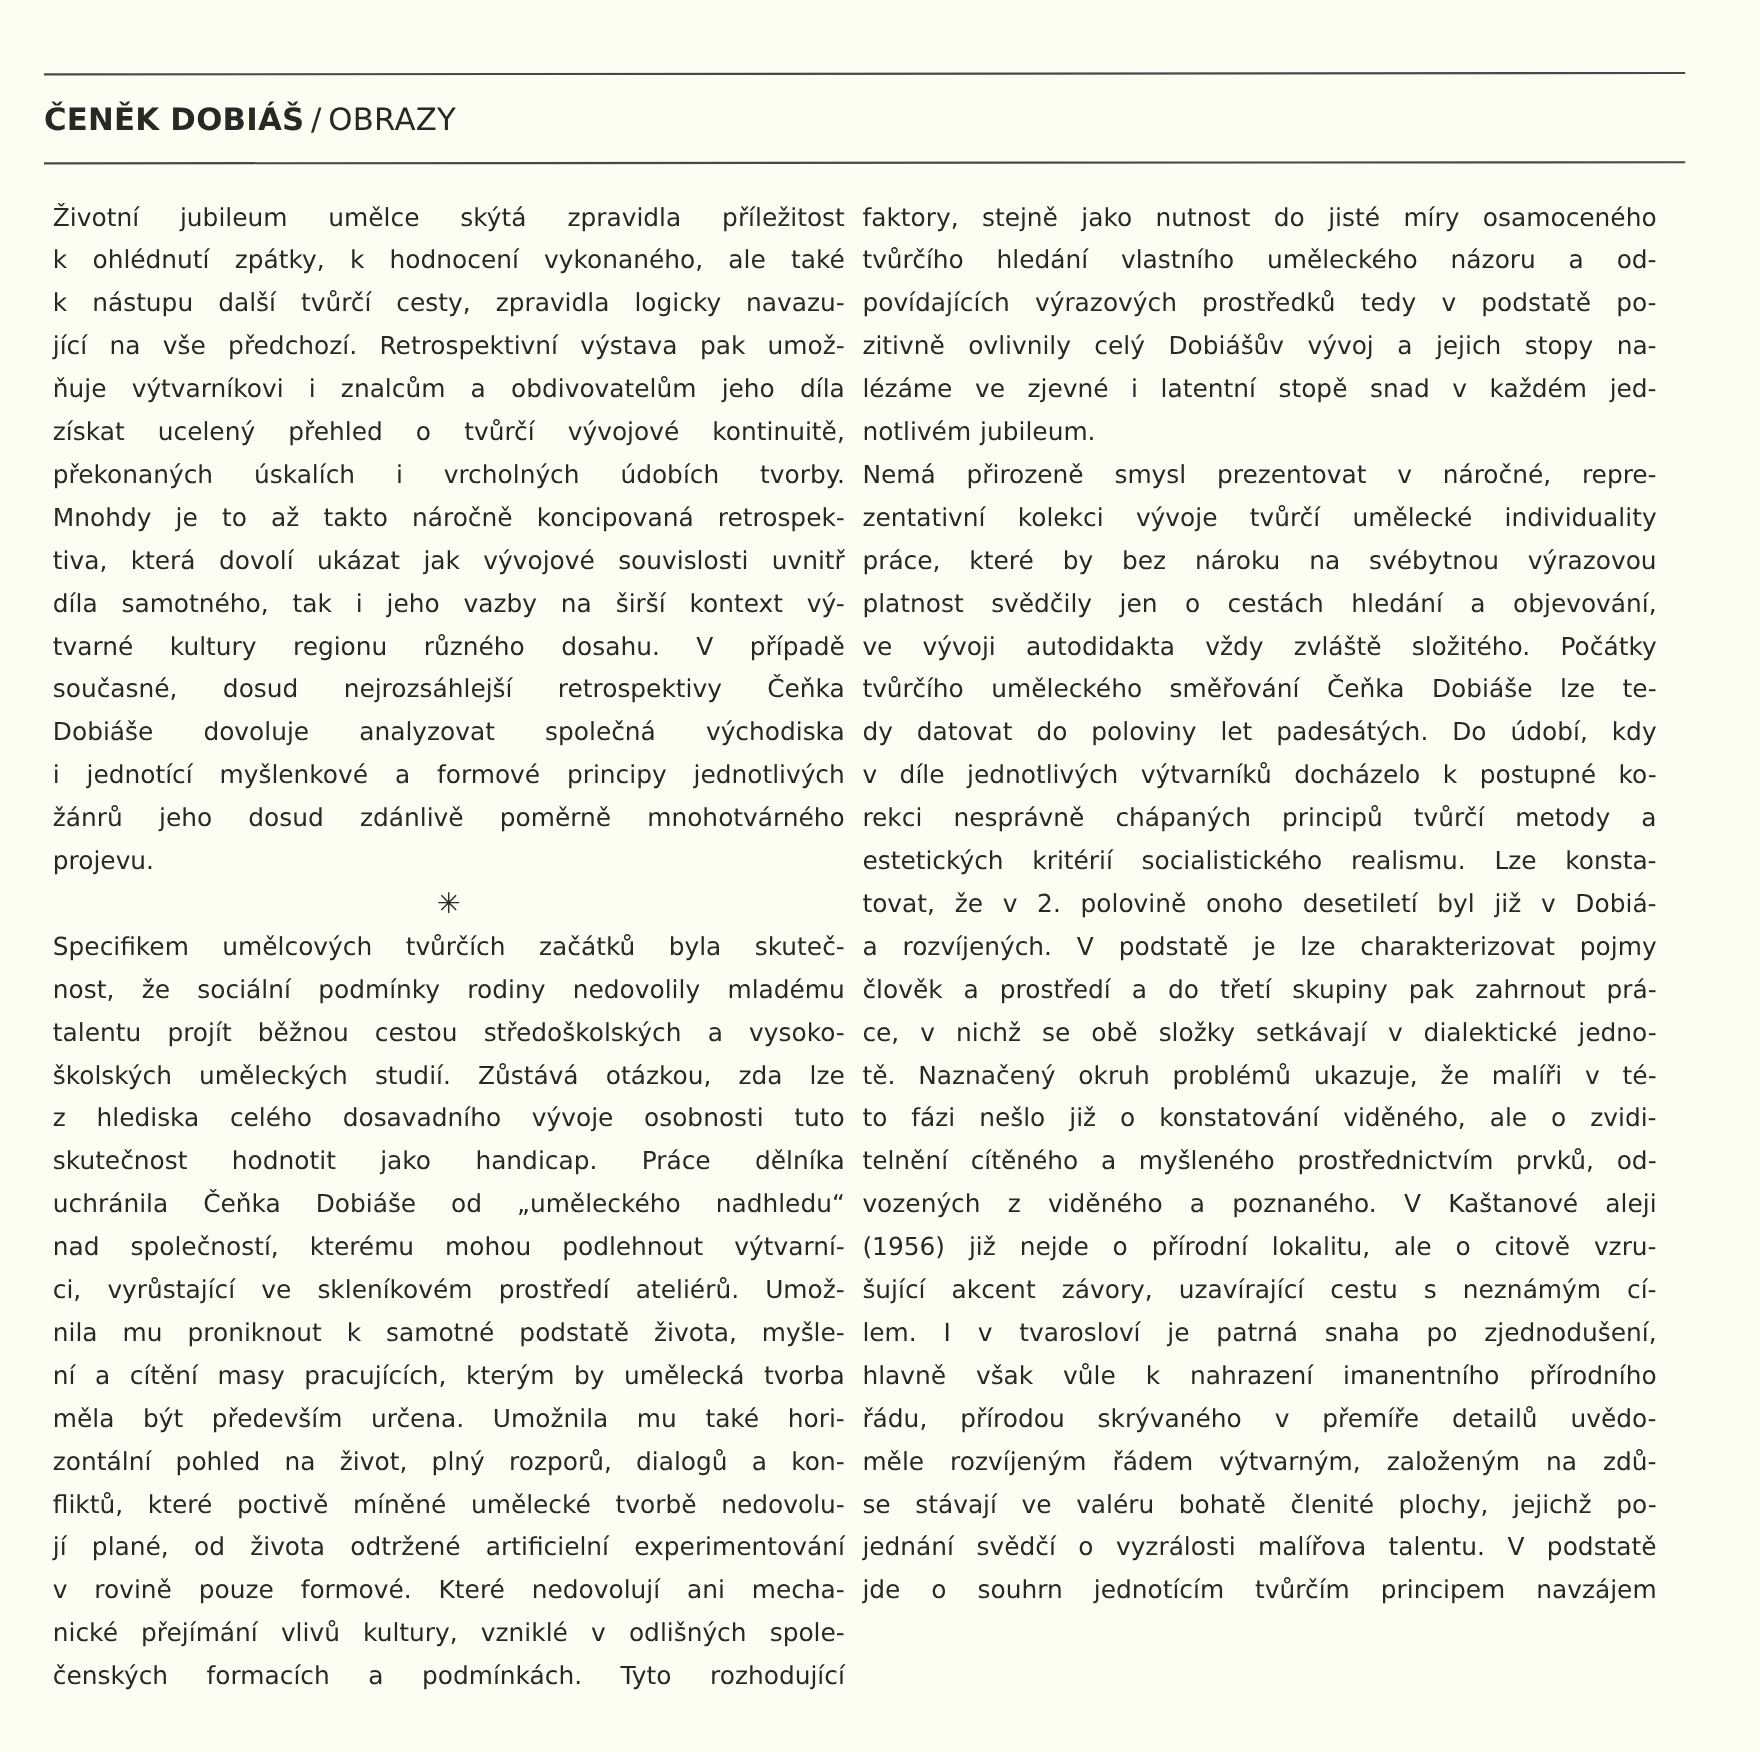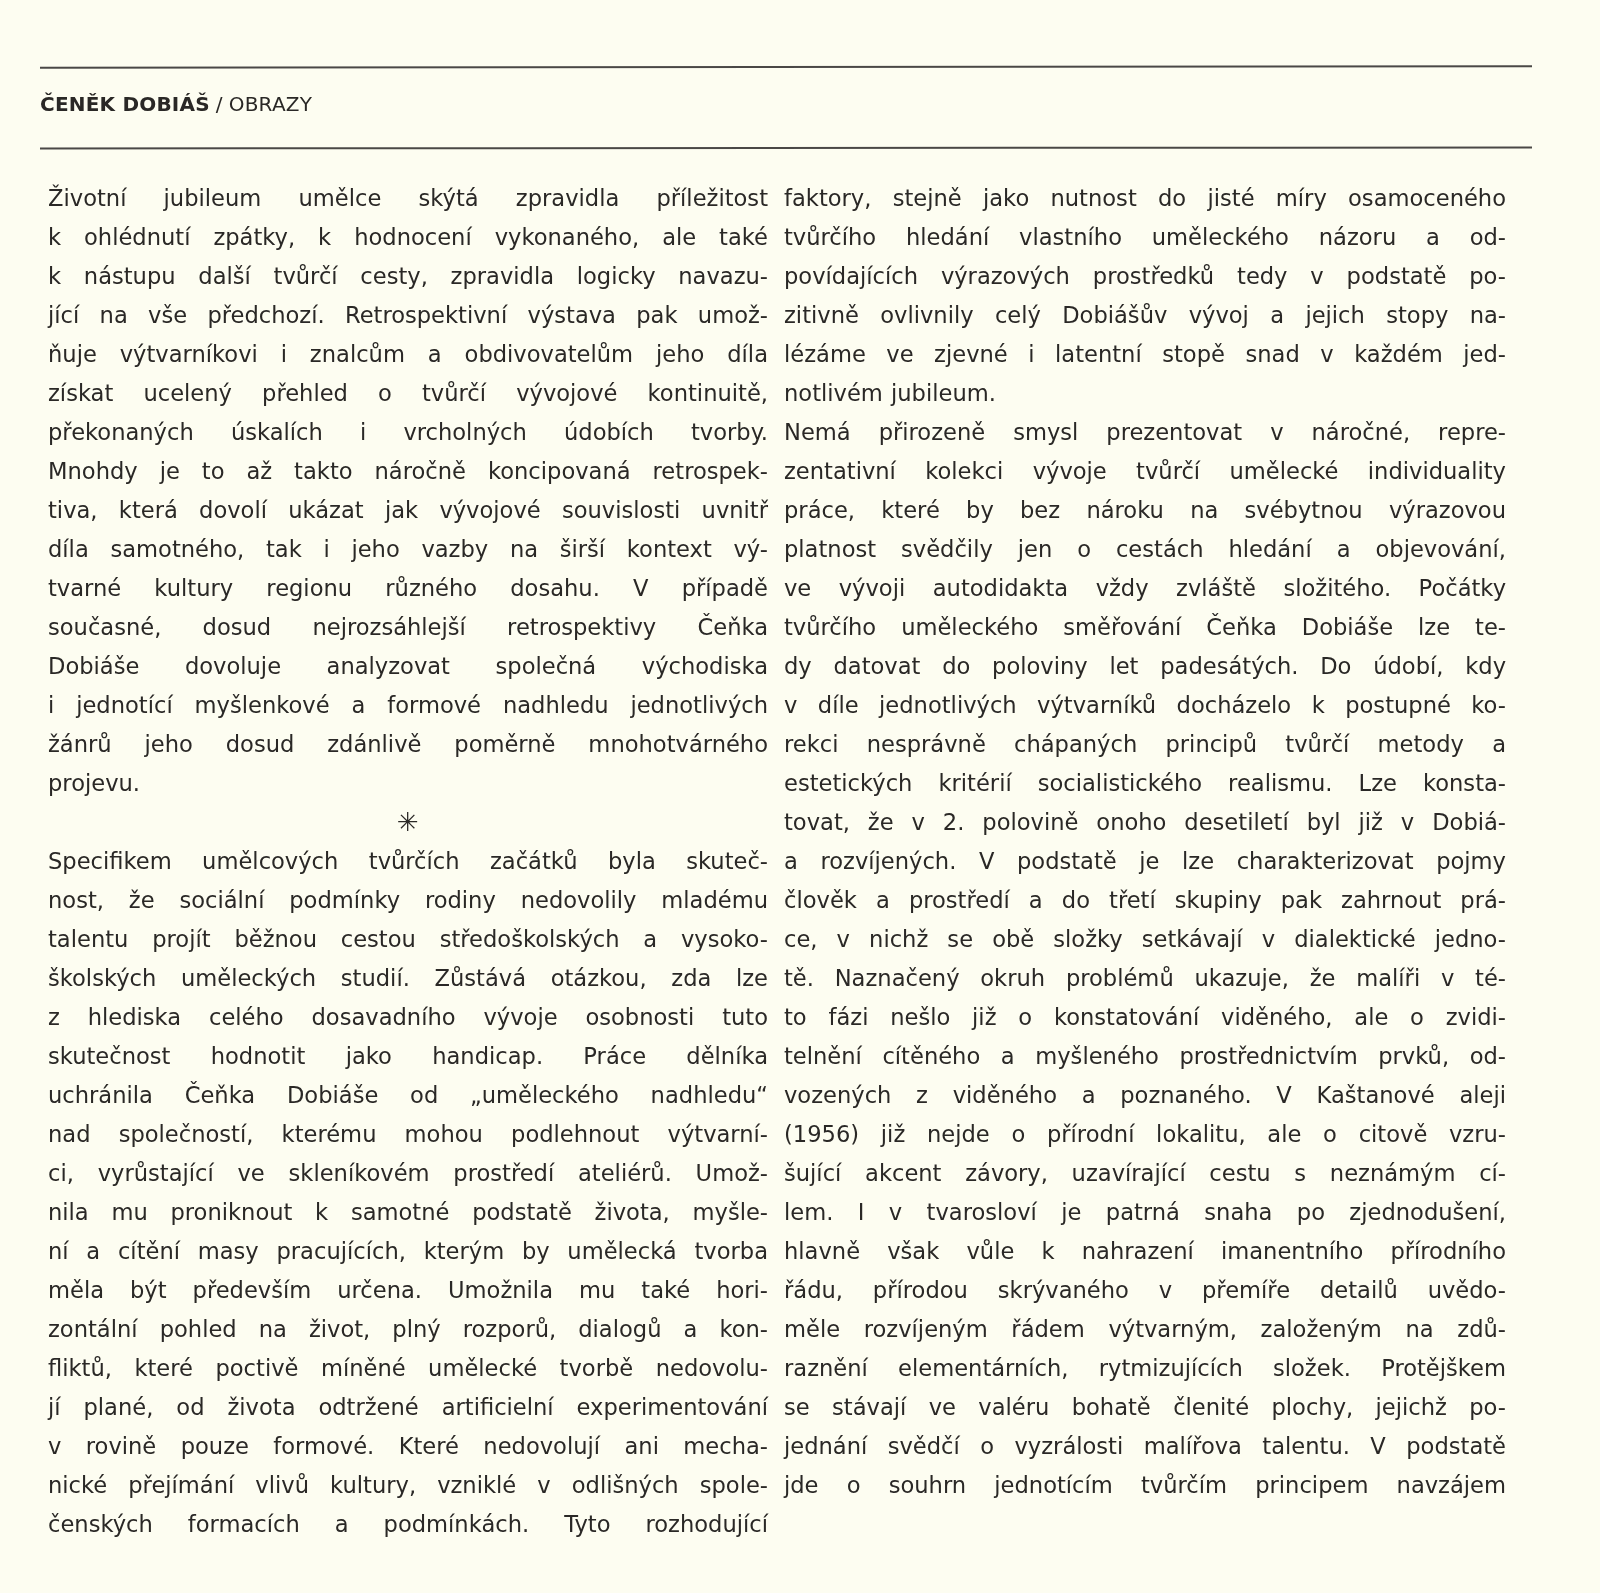--- a/index.html
+++ b/index.html
@@ -6,21 +6,21 @@
   body {
     width: 1600px; height: 1593px;
     background: #fdfdf1;
     position: relative; overflow: hidden;
     font-family: "DejaVu Sans", sans-serif;
     color: #2a2826;
   }
   .rule { position: absolute; height: 2px; background: #4a4846; }
   .header {
     position: absolute; left: 40px; top: 92px;
-    font-size: 20px; letter-spacing: 0.2px; color: #2a2826;
+    font-size: 28px; letter-spacing: 0.2px; color: #2a2826;
   }
   .header .author { font-weight: bold; }
   .header .sep { font-weight: normal; margin: 0 6px; }
   .header .section { font-weight: normal; }
   .col {
     position: absolute; top: 179px;
     font-size: 22.6px;
   }
   .col.left { left: 48px; width: 720px; }
   .col.right { left: 784px; width: 722px; }
@@ -54,21 +54,21 @@
     <div class="line">jící na vše předchozí. Retrospektivní výstava pak umož-</div>
     <div class="line">ňuje výtvarníkovi i znalcům a obdivovatelům jeho díla</div>
     <div class="line">získat ucelený přehled o tvůrčí vývojové kontinuitě,</div>
     <div class="line">překonaných úskalích i vrcholných údobích tvorby.</div>
     <div class="line">Mnohdy je to až takto náročně koncipovaná retrospek-</div>
     <div class="line">tiva, která dovolí ukázat jak vývojové souvislosti uvnitř</div>
     <div class="line">díla samotného, tak i jeho vazby na širší kontext vý-</div>
     <div class="line">tvarné kultury regionu různého dosahu. V případě</div>
     <div class="line">současné, dosud nejrozsáhlejší retrospektivy Čeňka</div>
     <div class="line">Dobiáše dovoluje analyzovat společná východiska</div>
-    <div class="line">i jednotící myšlenkové a formové nadhledu jednotlivých</div>
+    <div class="line">i jednotící myšlenkové a formové principy jednotlivých</div>
     <div class="line">žánrů jeho dosud zdánlivě poměrně mnohotvárného</div>
     <div class="line last">projevu.</div>
   </div>
   <div class="asterism">✳</div>
   <div>
     <div class="line">Specifikem umělcových tvůrčích začátků byla skuteč-</div>
     <div class="line">nost, že sociální podmínky rodiny nedovolily mladému</div>
     <div class="line">talentu projít běžnou cestou středoškolských a vysoko-</div>
     <div class="line">školských uměleckých studií. Zůstává otázkou, zda lze</div>
     <div class="line">z hlediska celého dosavadního vývoje osobnosti tuto</div>
@@ -115,18 +115,17 @@
     <div class="line">tě. Naznačený okruh problémů ukazuje, že malíři v té-</div>
     <div class="line">to fázi nešlo již o konstatování viděného, ale o zvidi-</div>
     <div class="line">telnění cítěného a myšleného prostřednictvím prvků, od-</div>
     <div class="line">vozených z viděného a poznaného. V Kaštanové aleji</div>
     <div class="line">(1956) již nejde o přírodní lokalitu, ale o citově vzru-</div>
     <div class="line">šující akcent závory, uzavírající cestu s neznámým cí-</div>
     <div class="line">lem. I v tvarosloví je patrná snaha po zjednodušení,</div>
     <div class="line">hlavně však vůle k nahrazení imanentního přírodního</div>
     <div class="line">řádu, přírodou skrývaného v přemíře detailů uvědo-</div>
     <div class="line">měle rozvíjeným řádem výtvarným, založeným na zdů-</div>
-    <div class="line">raznění elementárních, rytmizujících složek. Protějškem</div>
     <div class="line">se stávají ve valéru bohatě členité plochy, jejichž po-</div>
     <div class="line">jednání svědčí o vyzrálosti malířova talentu. V podstatě</div>
     <div class="line">jde o souhrn jednotícím tvůrčím principem navzájem</div>
   </div>
 </div>
 
 </body></html>

